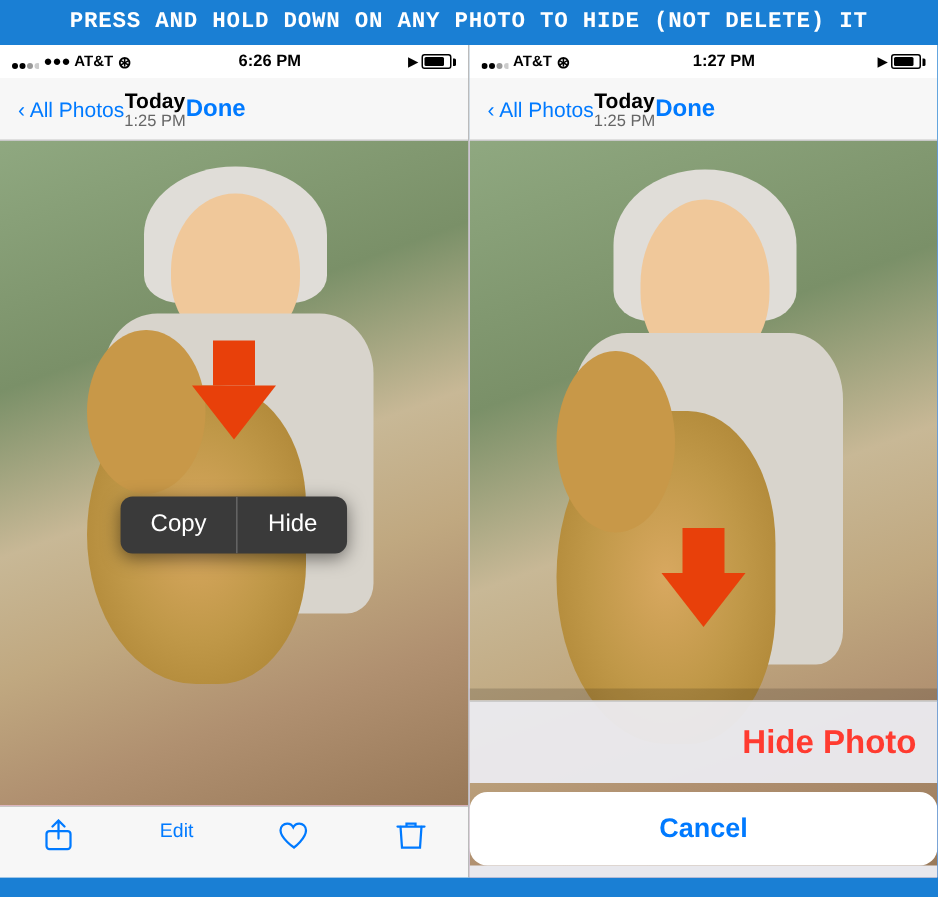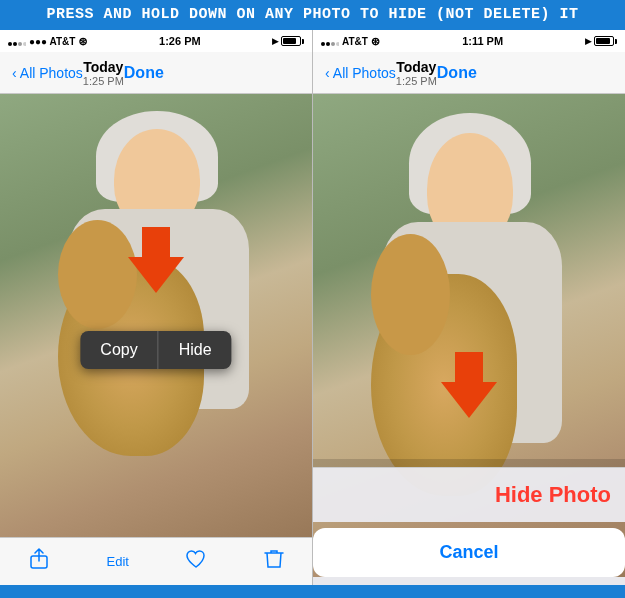--- a/index.html
+++ b/index.html
@@ -155,21 +155,20 @@
       width: 1px;
       background: #666;
       align-self: stretch;
     }
 
     
     .bottom-toolbar {
       background: rgba(247,247,247,0.97);
       border-top: 1px solid #c8c8c8;
       display: flex;
-      align-items: center;
       justify-content: space-around;
       padding: 8px 0;
       height: 48px;
     }
 
     .toolbar-icon {
       font-size: 20px;
       color: #007aff;
     }
 
@@ -348,21 +347,21 @@
           <svg width="18" height="12" viewBox="0 0 18 12">
             <circle cx="2" cy="10" r="2" fill="#000"></circle>
             <circle cx="7" cy="10" r="2" fill="#000"></circle>
             <circle cx="12" cy="10" r="2" fill="#000" opacity="0.4"></circle>
             <circle cx="17" cy="10" r="2" fill="#000" opacity="0.2"></circle>
           </svg>
         </span>
         <span style="font-size:10px;font-weight:600;">●●● AT&amp;T</span>
         <span style="font-size:11px;">⊛</span>
       </div>
-      <div class="status-center">1:26 PM</div>
+      <div class="status-center">6:26 PM</div>
       <div class="status-right">
         <span style="font-size:9px;">▶</span>
         <div class="battery">
           <div class="battery-body">
             <div class="battery-fill" style="width:75%;"></div>
           </div>
           <div class="battery-tip"></div>
         </div>
       </div>
     </div>
@@ -432,21 +431,21 @@
           <svg width="18" height="12" viewBox="0 0 18 12">
             <circle cx="2" cy="10" r="2" fill="#000"></circle>
             <circle cx="7" cy="10" r="2" fill="#000"></circle>
             <circle cx="12" cy="10" r="2" fill="#000" opacity="0.4"></circle>
             <circle cx="17" cy="10" r="2" fill="#000" opacity="0.2"></circle>
           </svg>
         </span>
         <span style="font-size:10px;font-weight:600;">AT&amp;T</span>
         <span style="font-size:11px;">⊛</span>
       </div>
-      <div class="status-center">1:11 PM</div>
+      <div class="status-center">1:27 PM</div>
       <div class="status-right">
         <span style="font-size:9px;">▶</span>
         <div class="battery">
           <div class="battery-body">
             <div class="battery-fill" style="width:75%;"></div>
           </div>
           <div class="battery-tip"></div>
         </div>
       </div>
     </div>

